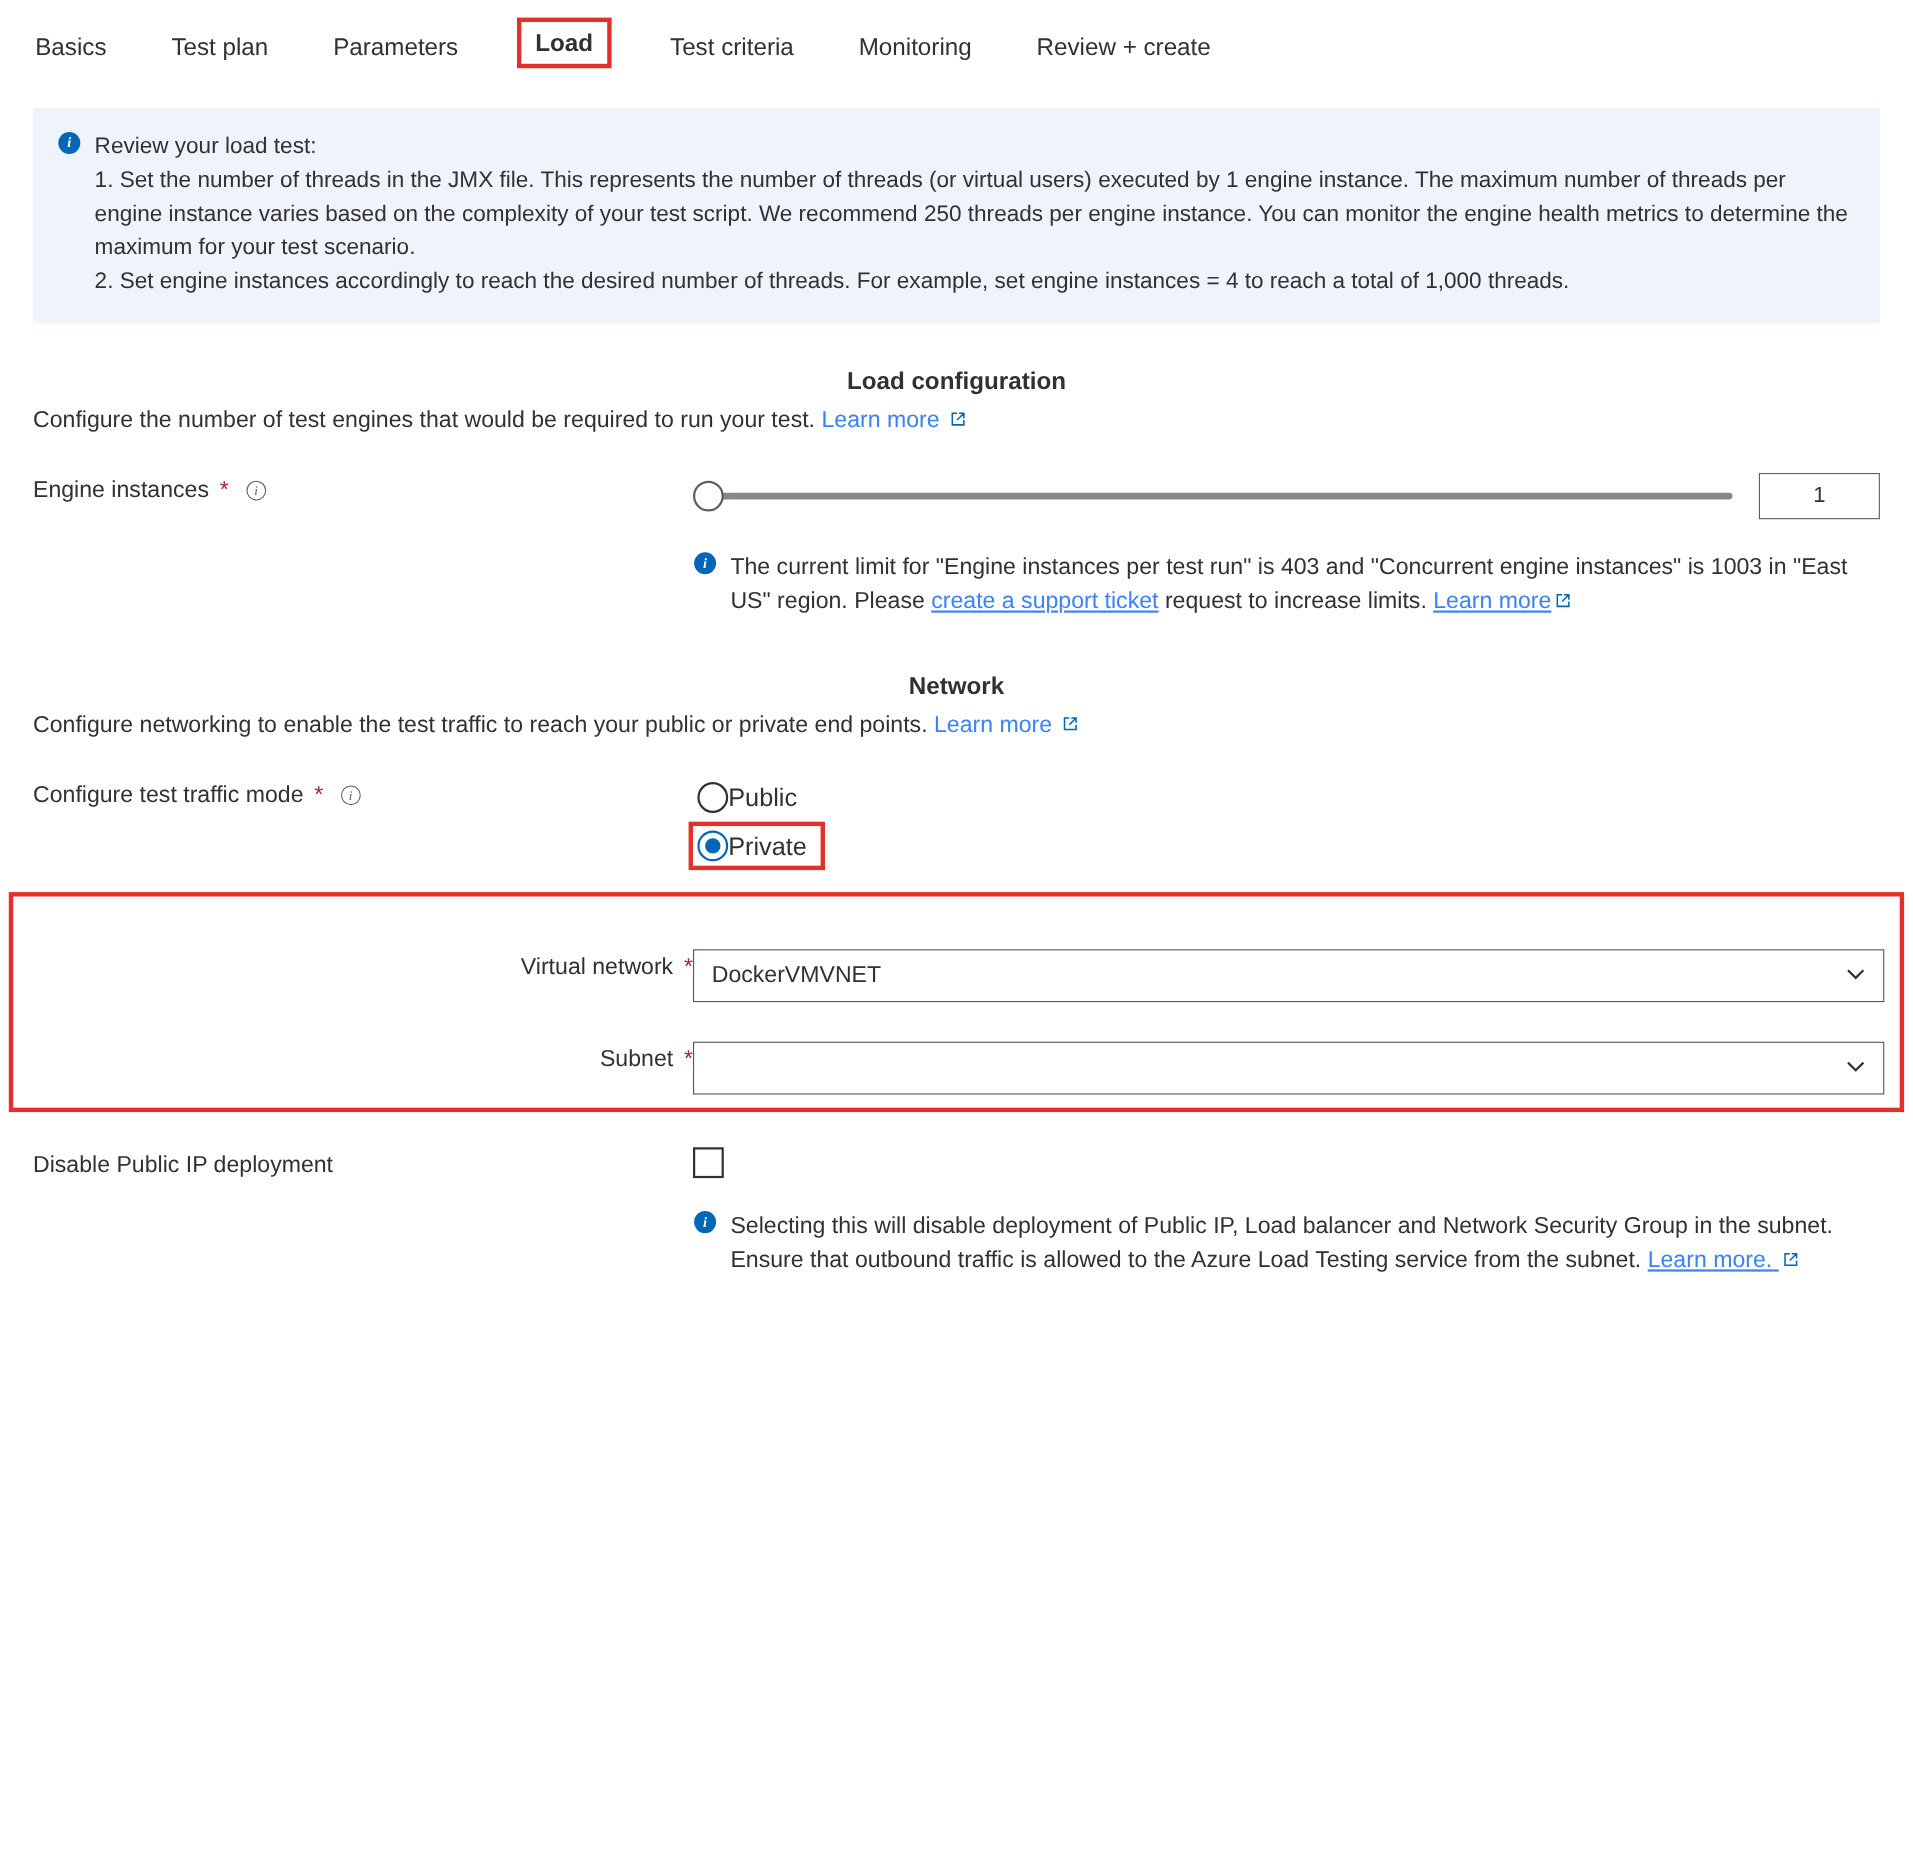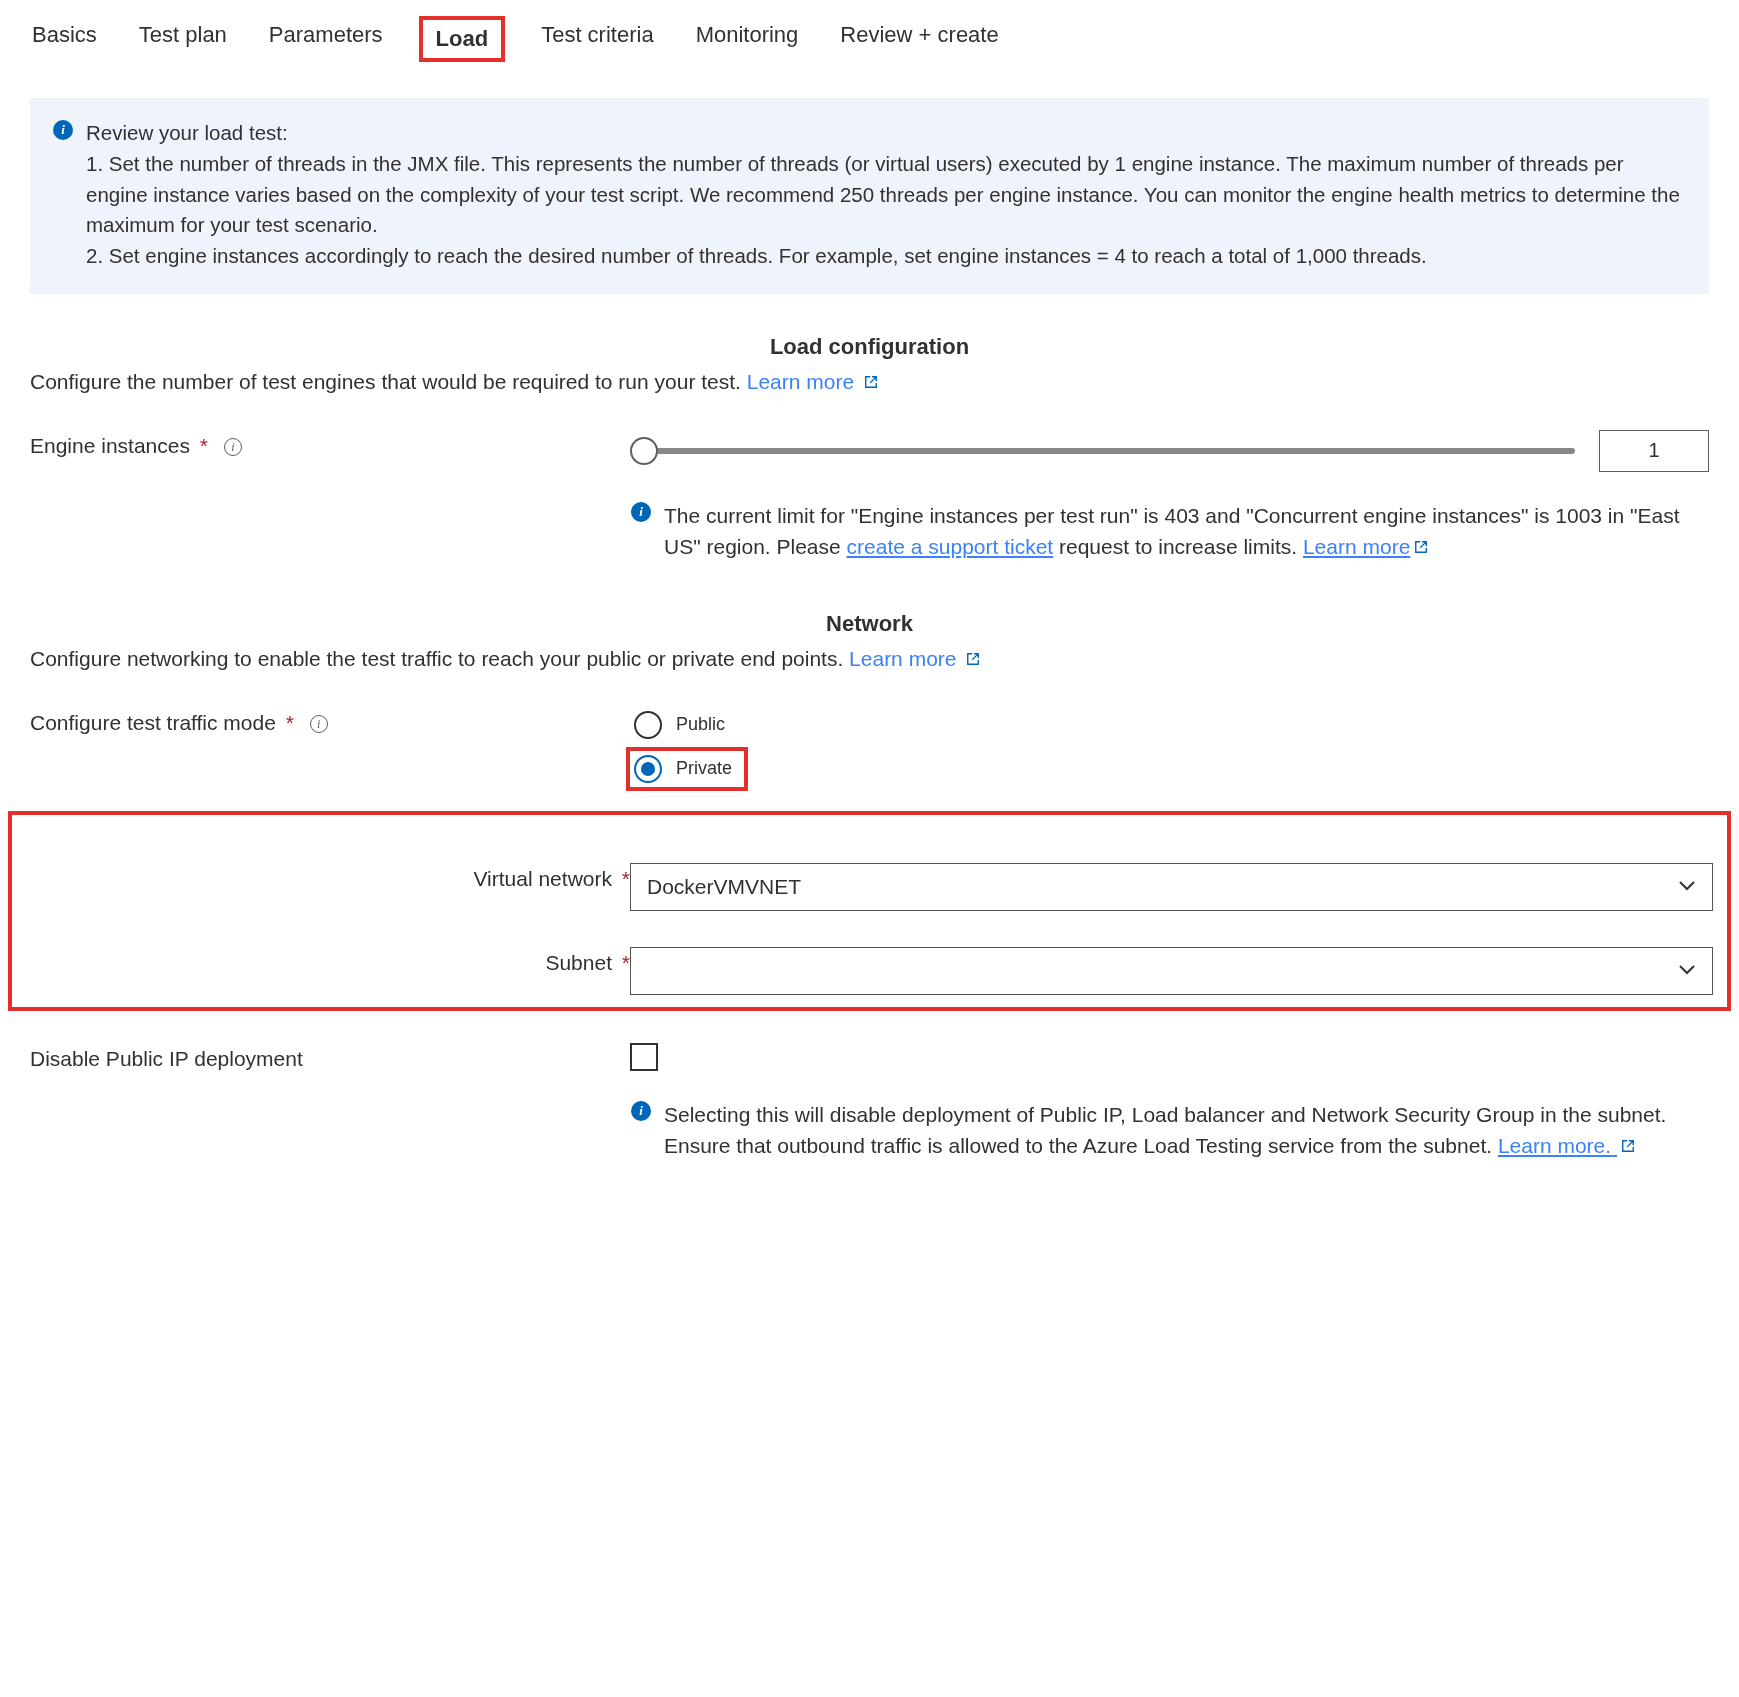--- a/index.html
+++ b/index.html
@@ -6,23 +6,23 @@
   body {
     margin: 0;
     font-family: "Segoe UI", -apple-system, Helvetica, Arial, sans-serif;
     font-size: 21px;
     color: #323130;
     background: #fff;
     padding: 20px 30px;
   }
   .tabs {
     display: flex;
-    gap: 38px;
+    gap: 55px;
     margin-bottom: 40px;
-    align-items: flex-start;
+    align-items: flex-end;
   }
   .tab {
     font-size: 22px;
     color: #323130;
     cursor: pointer;
     padding: 2px 2px;
   }
   .tab.highlighted {
     outline: 4px solid #e3302b;
     padding: 6px 13px;
@@ -108,21 +108,21 @@
   }
   .engine-limit-box {
     display:flex; gap:12px; padding-left:600px; margin-top:20px; margin-bottom:48px;
   }
   .engine-limit-text { font-size:21px; line-height:1.5; color:#323130; }
   .engine-limit-text .link { text-decoration: underline; }
   .radio-group {
     display:flex; flex-direction:column; gap:8px;
   }
   .radio-item {
-    display:flex; align-items:center; gap:14px; font-size:18px;
+    display:flex; align-items:flex-end; font-size:23px;
     padding:4px 12px 4px 4px;
   }
   .radio-circle {
     width:28px; height:28px; border-radius:50%; border:2px solid #323130;
     display:flex; align-items:center; justify-content:center; flex-shrink:0;
   }
   .radio-circle.checked { border-color:#0067b8; }
   .radio-dot {
     width:14px; height:14px; border-radius:50%; background:#0067b8;
   }

